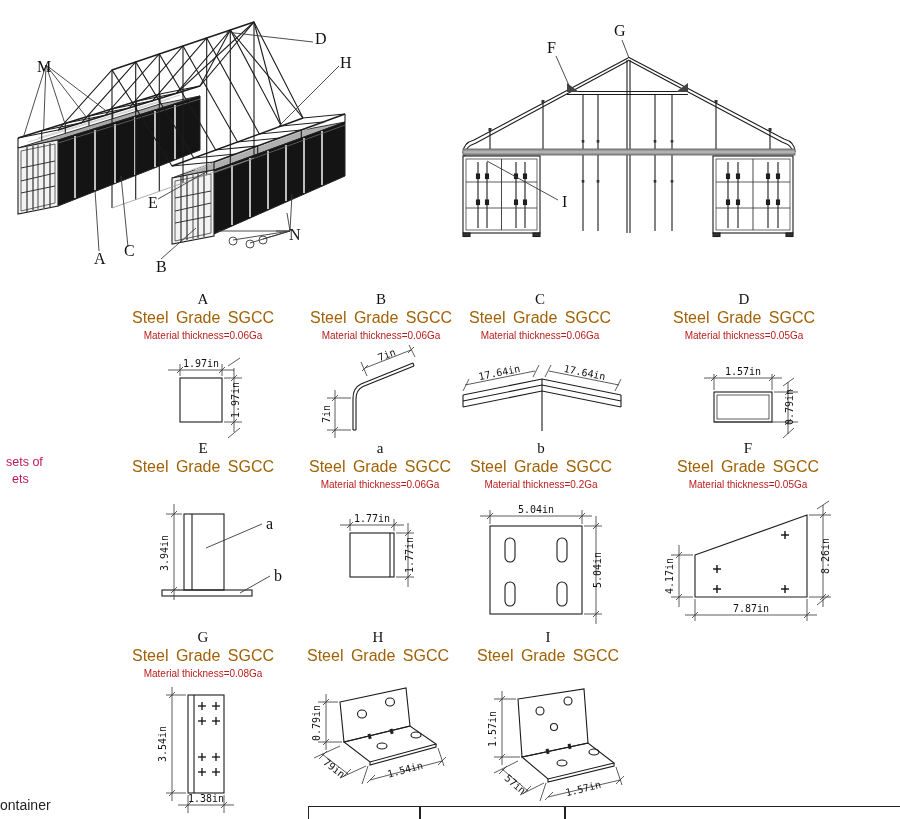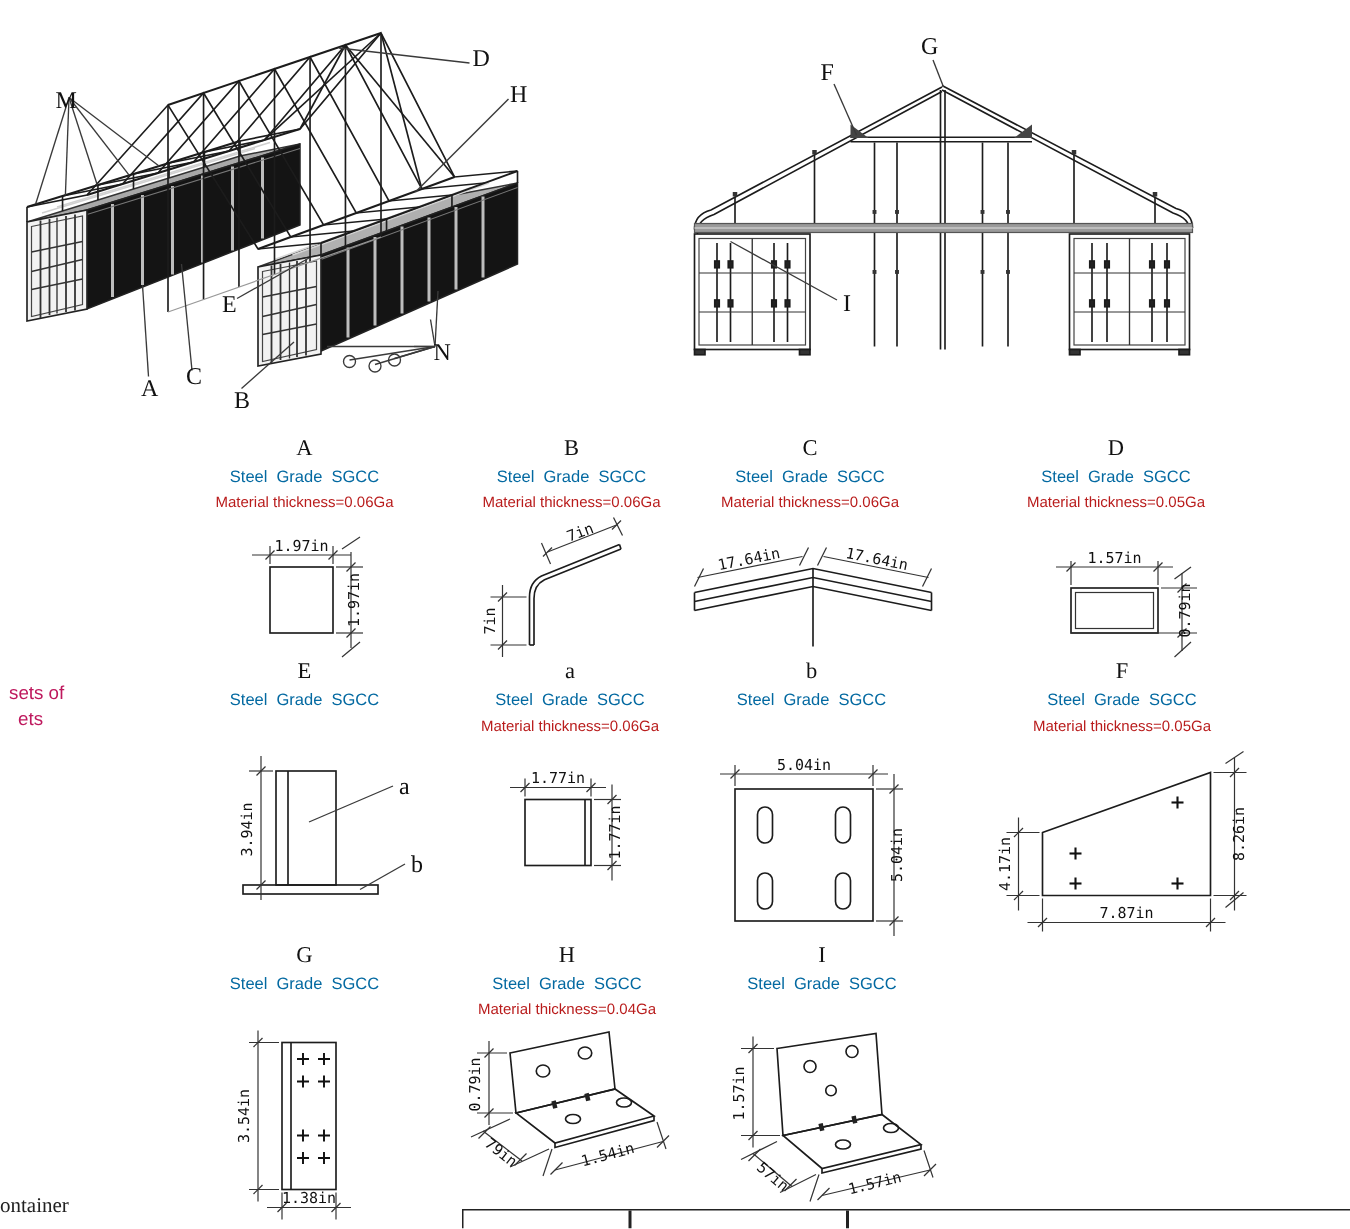--- a/index.html
+++ b/index.html
@@ -1,24 +1,24 @@
 <!DOCTYPE html>
 <html><head>
 <meta charset="utf-8">
 <style>
   html,body{margin:0;padding:0;background:#fff;}
   .sheet{position:relative;width:900px;height:819px;background:#ffffff;overflow:hidden;
          font-family:"Liberation Sans",sans-serif;color:#111;}
   svg{position:absolute;overflow:visible;}
   .detail-head{position:absolute;transform:translateX(-50%);text-align:center;width:270px;}
   .d-letter{font-family:"Liberation Serif",serif;font-size:15px;line-height:19px;color:#111;}
-  .d-grade{font-size:11px;line-height:18px;color:#0369a1;word-spacing:3px;}
+  .d-grade{font-size:16px;line-height:18px;color:#a16207;word-spacing:3px;}
   .d-thick{font-size:10px;line-height:18px;color:#b91c1c;}
   .margin-note{position:absolute;font-size:12.5px;color:#be185d;}
-  .margin-note-bottom{position:absolute;font-family:Liberation Serif, serif;font-size:14px;color:#222;}
+  .margin-note-bottom{position:absolute;font-family:Liberation Sans, sans-serif;font-size:14px;color:#222;}
   .btable{position:absolute;border-top:1.8px solid #222;border-left:1.6px solid #222;}
   .btable .vline{position:absolute;top:0;bottom:0;width:1.6px;background:#222;}
   
   .ln{stroke:#1c1c1c;stroke-width:1.1;fill:none;}
   .ln2{stroke:#1c1c1c;stroke-width:1.4;fill:none;}
   .dim{stroke:#333;stroke-width:0.8;fill:none;}
   .dm{font-family:"DejaVu Sans Mono",monospace;font-size:10px;fill:#111;}
   .lt{font-family:"Liberation Serif",serif;font-size:16px;fill:#111;}
   .ld{stroke:#3a3a3a;stroke-width:0.9;fill:none;}
   .sep{stroke:#bdbdbd;stroke-width:2;}
@@ -283,34 +283,35 @@
     <div class="d-grade">Steel Grade SGCC</div>
   </div>
   <div class="detail-head" style="left:380px;top:439px">
     <div class="d-letter">a</div>
     <div class="d-grade">Steel Grade SGCC</div>
     <div class="d-thick">Material thickness=0.06Ga</div>
   </div>
   <div class="detail-head" style="left:541px;top:439px">
     <div class="d-letter">b</div>
     <div class="d-grade">Steel Grade SGCC</div>
+    <div class="d-thick">Material thickness=0.2Ga</div>
   </div>
   <div class="detail-head" style="left:748px;top:439px">
     <div class="d-letter">F</div>
     <div class="d-grade">Steel Grade SGCC</div>
     <div class="d-thick">Material thickness=0.05Ga</div>
   </div>
   <div class="detail-head" style="left:203px;top:628px">
     <div class="d-letter">G</div>
     <div class="d-grade">Steel Grade SGCC</div>
+    <div class="d-thick">Material thickness=0.08Ga</div>
   </div>
   <div class="detail-head" style="left:378px;top:628px">
     <div class="d-letter">H</div>
     <div class="d-grade">Steel Grade SGCC</div>
-    <div class="d-thick">Material thickness=0.04Ga</div>
   </div>
   <div class="detail-head" style="left:548px;top:628px">
     <div class="d-letter">I</div>
     <div class="d-grade">Steel Grade SGCC</div>
   </div>
 
   <svg style="left:140px;top:348px" width="120" height="95" viewBox="0 0 120 95">
     <rect x="40" y="30" width="42" height="44" class="ln"></rect>
     <line x1="40" y1="28" x2="40" y2="16" class="dim"></line>
       <line x1="82" y1="28" x2="82" y2="16" class="dim"></line>

